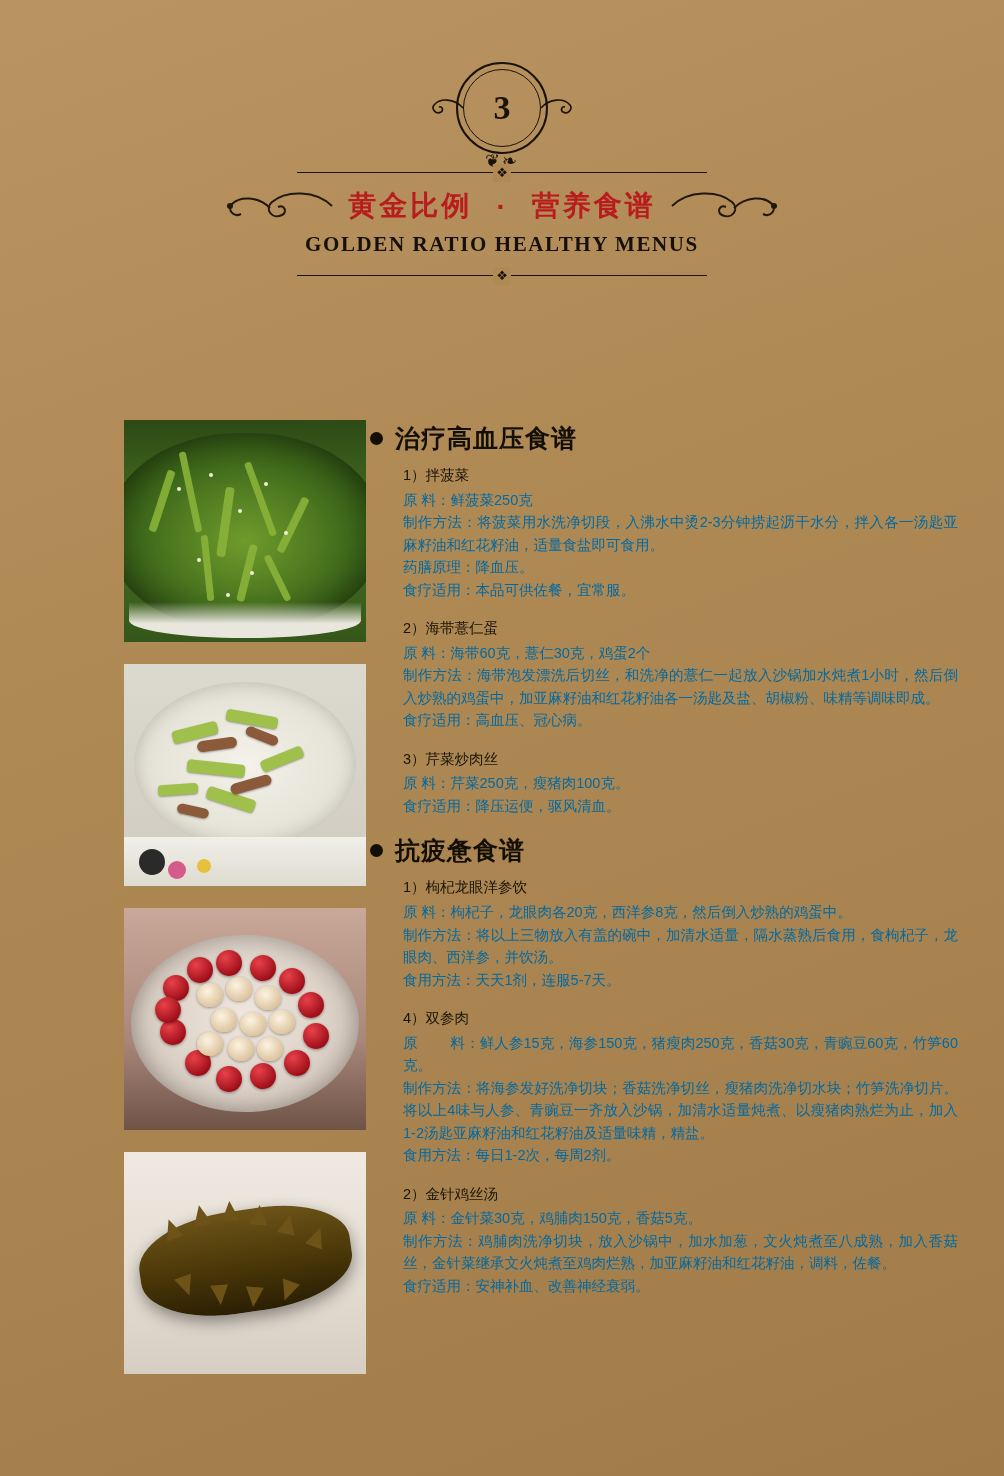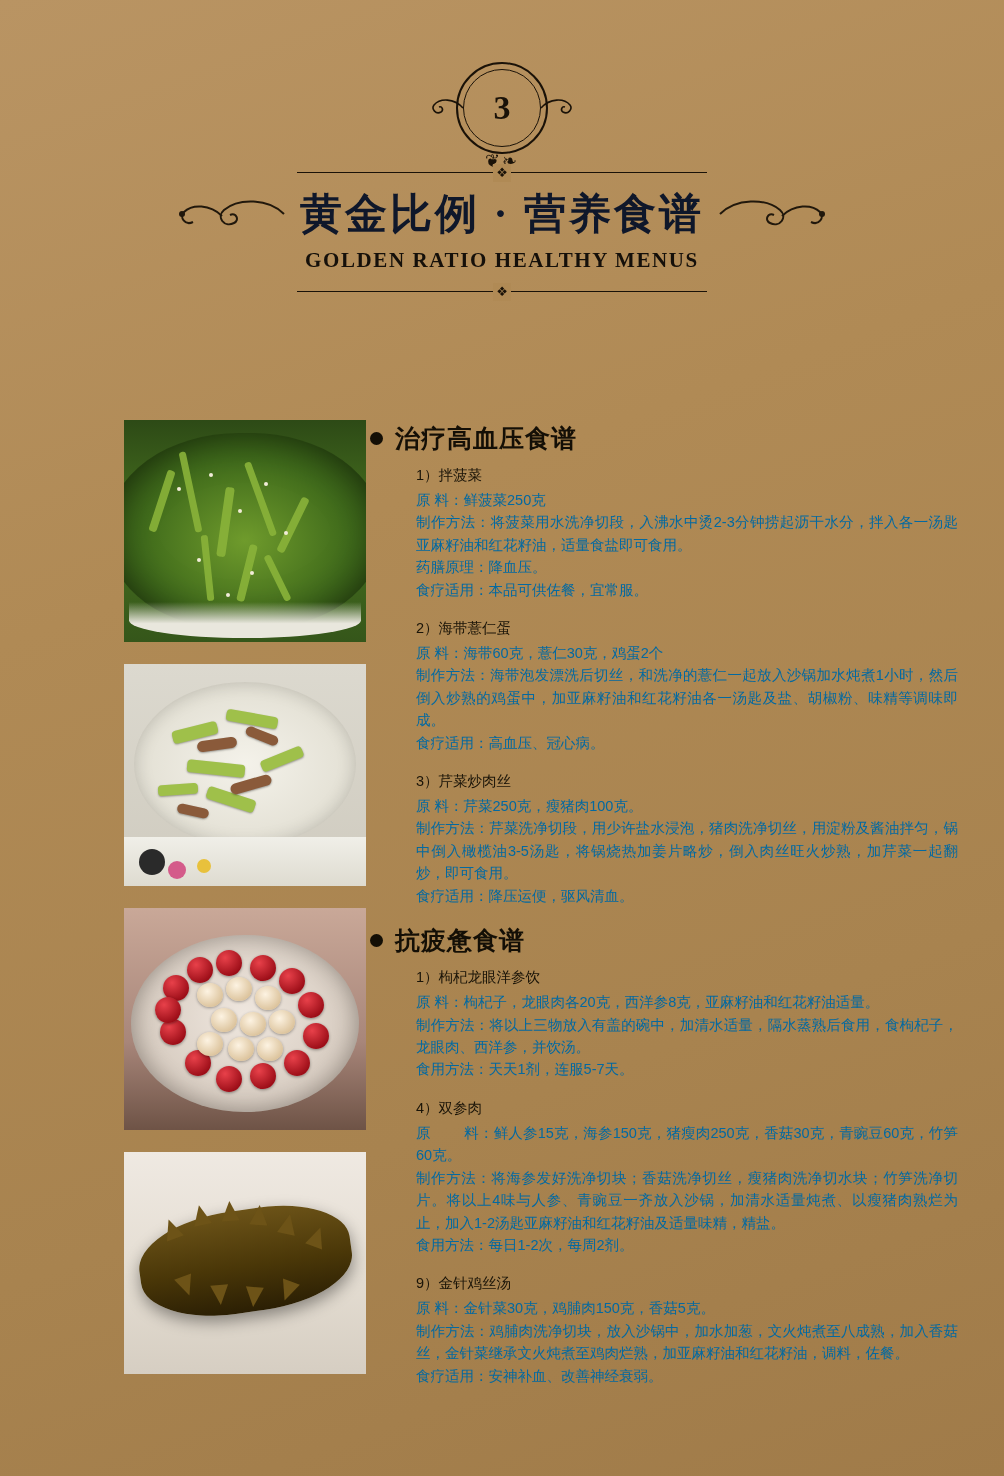--- a/index.html
+++ b/index.html
@@ -101,25 +101,25 @@
   }
 
   .title-row {
     display: flex;
     align-items: center;
     justify-content: center;
     gap: 14px;
     margin-top: 4px;
   }
   .title-cn {
-    font-family: Liberation Serif, serif;
-    font-size: 42px;
+    font-family: Liberation Mono, monospace;
+    font-size: 28px;
     font-weight: bold;
     letter-spacing: 3px;
-    color: #0f172a;
+    color: #b91c1c;
     white-space: nowrap;
   }
   .flourish {
     font-size: 26px;
     color: #1a1208;
     line-height: 1;
     opacity: .95;
   }
   .title-en {
     font-family: "Liberation Serif", serif;
@@ -250,21 +250,21 @@
     flex: 0 0 auto;
   }
   .section-title {
     font-family: "Liberation Serif", serif;
     font-size: 25px;
     font-weight: bold;
     color: #140f06;
     letter-spacing: 1px;
   }
   .recipe {
-    margin-left: 46px;
+    margin-left: 33px;
     margin-bottom: 17px;
   }
   .recipe-name {
     font-size: 14.5px;
     color: #1a1408;
     margin-bottom: 2px;
     line-height: 1.5;
   }
   .recipe-line {
     font-size: 14.5px;
@@ -431,47 +431,46 @@
       <div class="recipe">
         <div class="recipe-name">2）海带薏仁蛋</div>
         <div class="recipe-line"><span class="lbl">原 料：</span><span>海带60克，薏仁30克，鸡蛋2个</span></div>
         <div class="recipe-line"><span class="lbl">制作方法：</span><span>海带泡发漂洗后切丝，和洗净的薏仁一起放入沙锅加水炖煮1小时，然后倒入炒熟的鸡蛋中，加亚麻籽油和红花籽油各一汤匙及盐、胡椒粉、味精等调味即成。</span></div>
         <div class="recipe-line"><span class="lbl">食疗适用：</span><span>高血压、冠心病。</span></div>
       </div>
 
       <div class="recipe">
         <div class="recipe-name">3）芹菜炒肉丝</div>
         <div class="recipe-line"><span class="lbl">原 料：</span><span>芹菜250克，瘦猪肉100克。</span></div>
-        <div class="recipe-line"><span class="lbl">制作方法：</span><span>芹菜洗净切段，用少许盐水浸泡，猪肉洗净切丝，用淀粉及酱油拌匀，锅中倒入橄榄油3-5汤匙，将锅烧热加姜片略炒，倒入肉丝旺火炒熟，加芹菜一起翻炒，即可食用。</span></div>
         <div class="recipe-line"><span class="lbl">食疗适用：</span><span>降压运便，驱风清血。</span></div>
       </div>
     </div>
 
     <div class="section2">
       <div class="section-head">
         <span class="bullet"></span>
         <span class="section-title">抗疲惫食谱</span>
       </div>
 
       <div class="recipe">
         <div class="recipe-name">1）枸杞龙眼洋参饮</div>
-        <div class="recipe-line"><span class="lbl">原 料：</span><span>枸杞子，龙眼肉各20克，西洋参8克，亚麻籽油和红花籽油适量。</span></div>
+        <div class="recipe-line"><span class="lbl">原 料：</span><span>枸杞子，龙眼肉各20克，西洋参8克，然后倒入炒熟的鸡蛋中。</span></div>
         <div class="recipe-line"><span class="lbl">制作方法：</span><span>将以上三物放入有盖的碗中，加清水适量，隔水蒸熟后食用，食枸杞子，龙眼肉、西洋参，并饮汤。</span></div>
         <div class="recipe-line"><span class="lbl">食用方法：</span><span>天天1剂，连服5-7天。</span></div>
       </div>
 
       <div class="recipe">
         <div class="recipe-name">4）双参肉</div>
         <div class="recipe-line"><span class="lbl">原        料：</span><span>鲜人参15克，海参150克，猪瘦肉250克，香菇30克，青豌豆60克，竹笋60克。</span></div>
         <div class="recipe-line"><span class="lbl">制作方法：</span><span>将海参发好洗净切块；香菇洗净切丝，瘦猪肉洗净切水块；竹笋洗净切片。将以上4味与人参、青豌豆一齐放入沙锅，加清水适量炖煮、以瘦猪肉熟烂为止，加入1-2汤匙亚麻籽油和红花籽油及适量味精，精盐。</span></div>
         <div class="recipe-line"><span class="lbl">食用方法：</span><span>每日1-2次，每周2剂。</span></div>
       </div>
 
       <div class="recipe">
-        <div class="recipe-name">9）金针鸡丝汤</div>
+        <div class="recipe-name">2）金针鸡丝汤</div>
         <div class="recipe-line"><span class="lbl">原 料：</span><span>金针菜30克，鸡脯肉150克，香菇5克。</span></div>
         <div class="recipe-line"><span class="lbl">制作方法：</span><span>鸡脯肉洗净切块，放入沙锅中，加水加葱，文火炖煮至八成熟，加入香菇丝，金针菜继承文火炖煮至鸡肉烂熟，加亚麻籽油和红花籽油，调料，佐餐。</span></div>
         <div class="recipe-line"><span class="lbl">食疗适用：</span><span>安神补血、改善神经衰弱。</span></div>
       </div>
     </div>
 
   </div>
 </div>
 
 </body></html>

